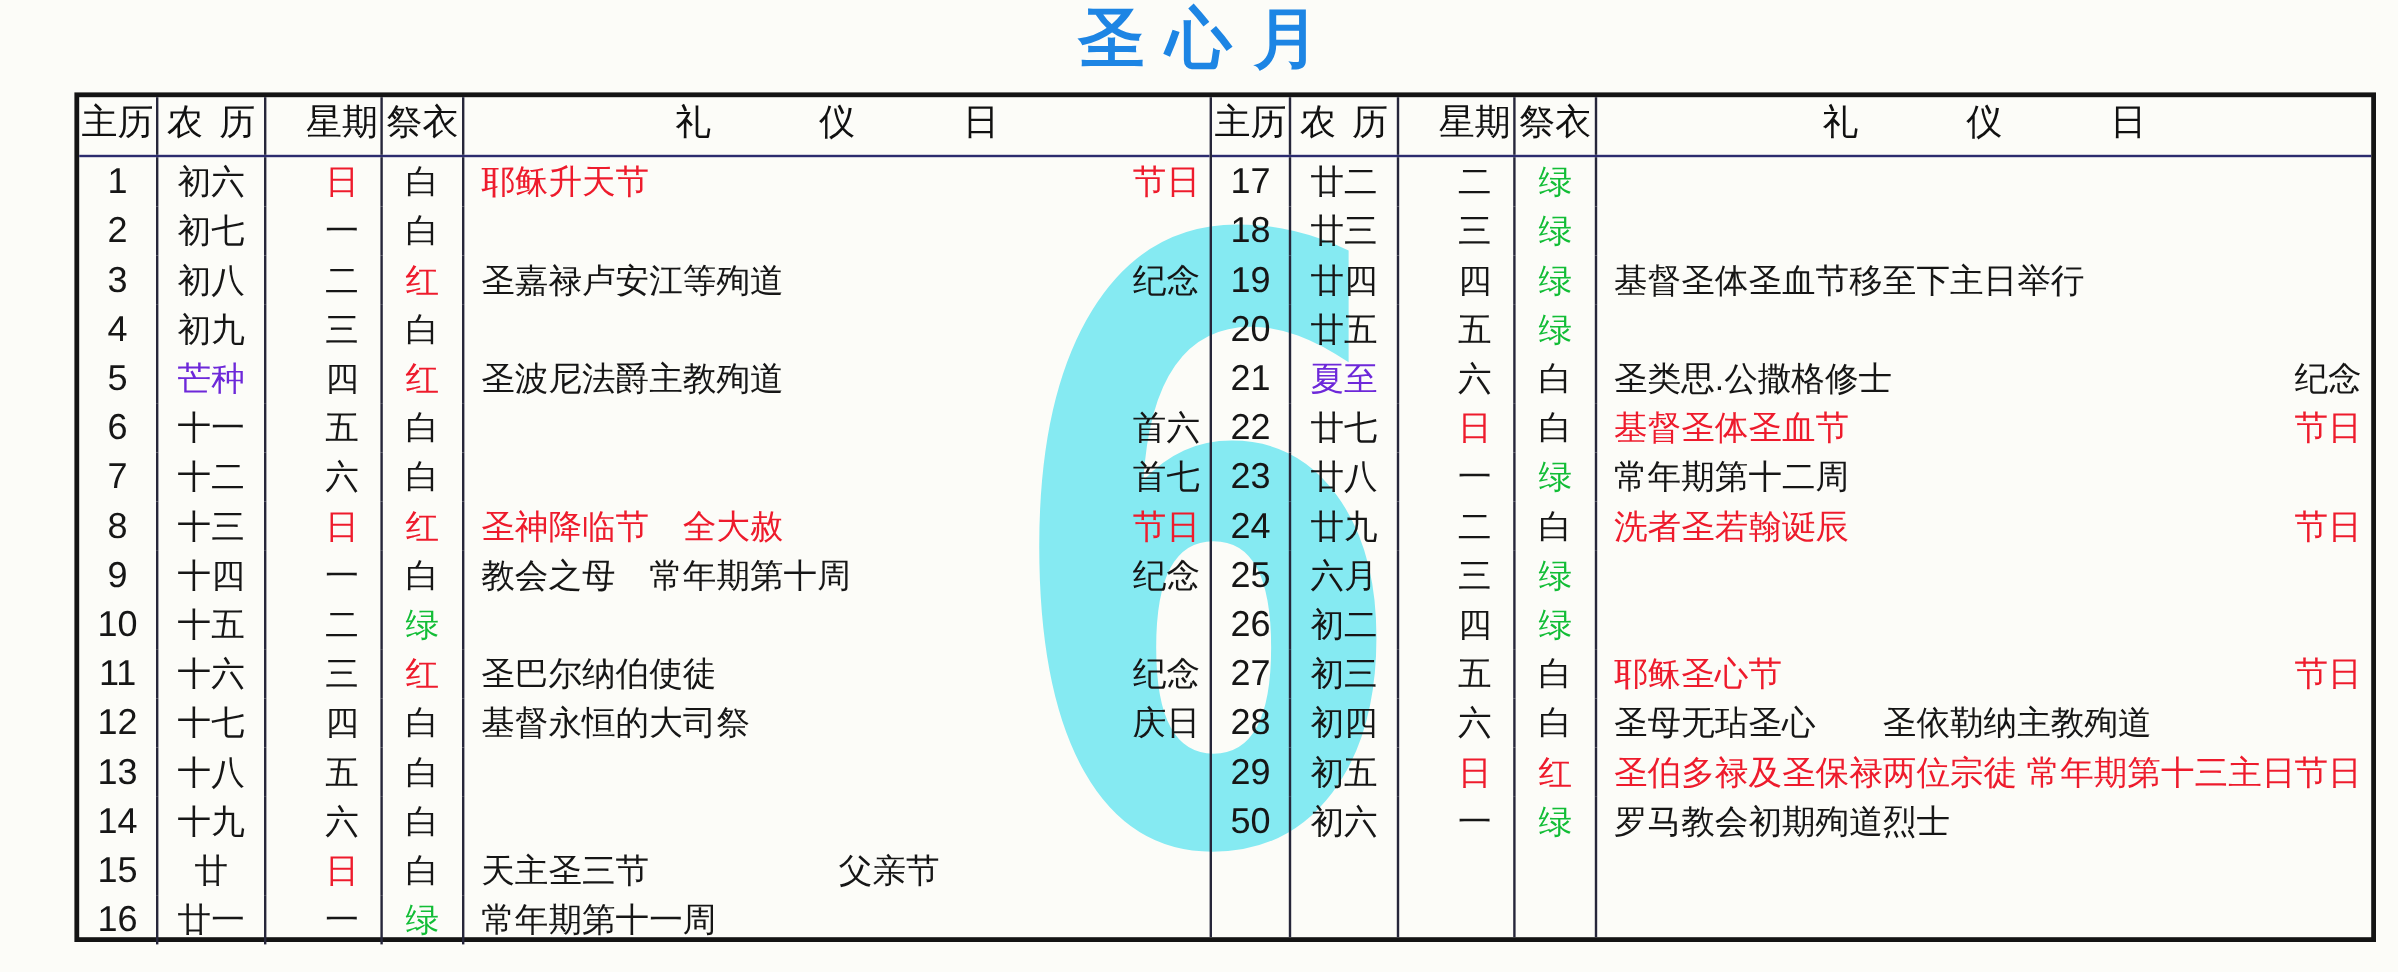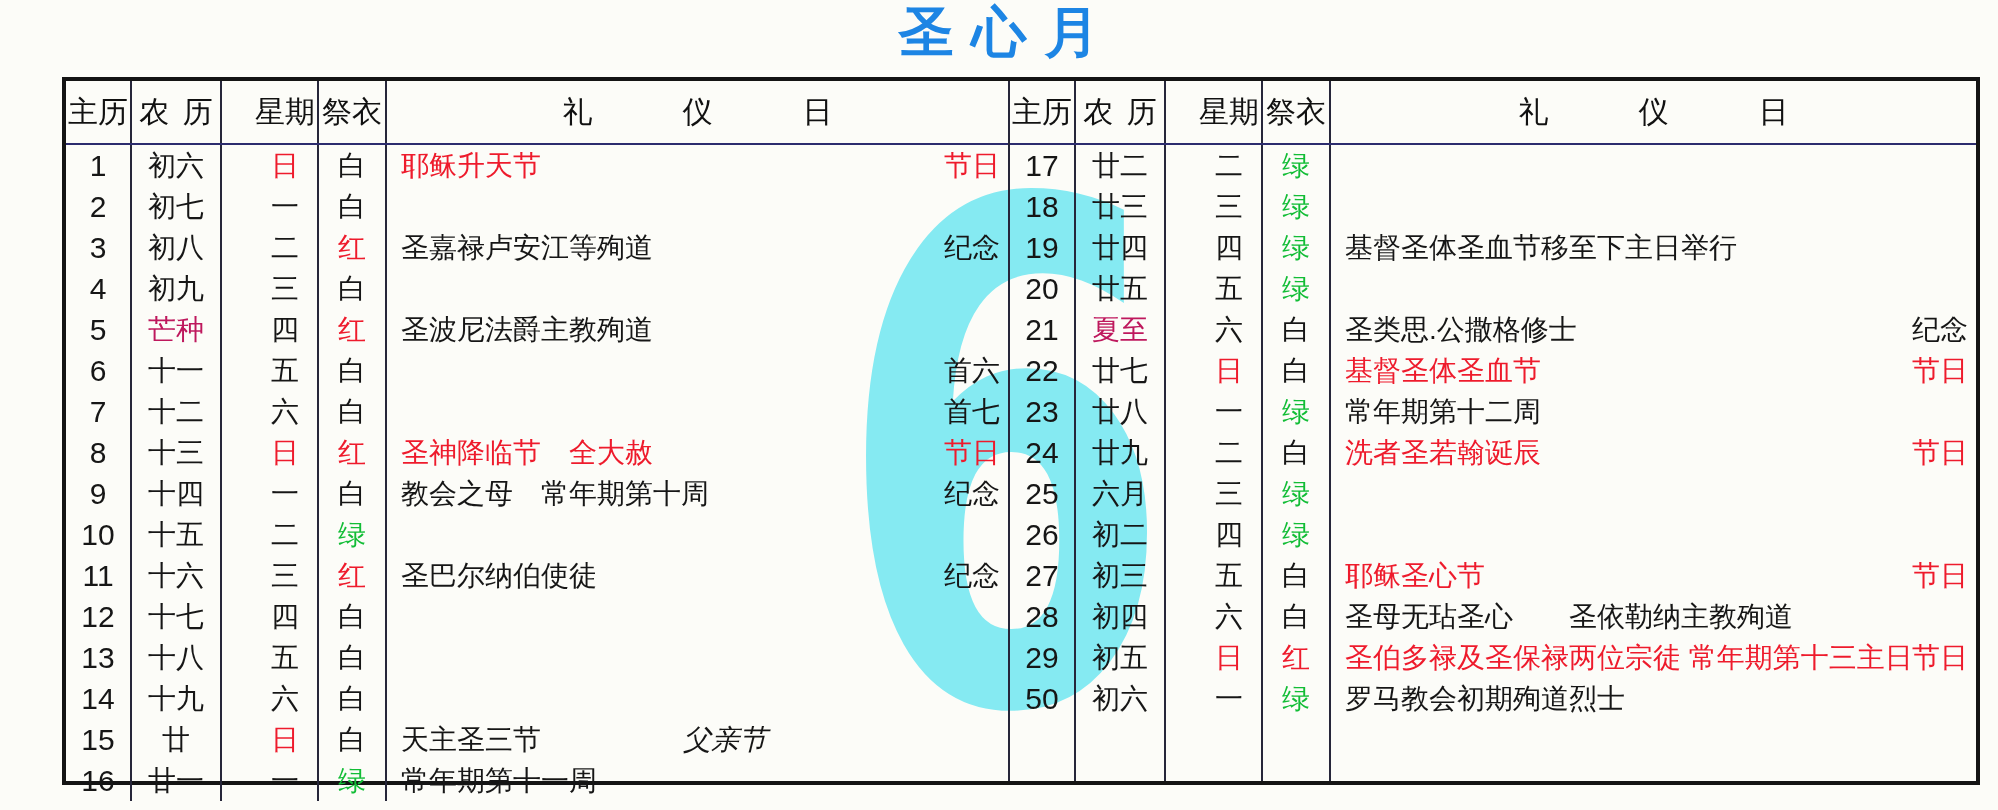--- a/index.html
+++ b/index.html
@@ -19,44 +19,44 @@
     text-align:center;font-size:55px;font-weight:bold;color:#1d85e4;
     letter-spacing:18px;text-indent:18px;
   }
   .caltable{
     position:absolute;left:62px;top:77px;width:1918px;height:708px;z-index:1;
     border:4px solid #141414;box-sizing:border-box;display:flex;background:transparent;
   }
   .half{display:flex;flex-direction:column;box-sizing:border-box;height:100%;}
   .half.left{width:944px;border-right:2px solid #26263a;}
   .half.right{flex:1;}
-  .hrow{display:flex;height:64px;border-bottom:2px solid #2c2c6e;box-sizing:border-box;flex:none;}
+  .hrow{display:flex;height:50px;border-bottom:2px solid #2c2c6e;box-sizing:border-box;flex:none;font-family:Liberation Mono, monospace;}
   .row{display:flex;height:41px;flex:none;}
   .row.filler{flex:1;height:auto;}
   .cell{
     box-sizing:border-box;border-right:2px solid #26263a;
     display:flex;align-items:center;justify-content:center;
     font-size:28px;line-height:1;white-space:pre;
   }
   .hcell{font-size:30px;color:#111;}
   .w-solar{width:66px;}
   .w-lunar{width:90px;text-align:right;}
   .w-week{width:66px;margin-left:31px;}
   .w-vest{width:68px;}
   .w-lit{flex:1;border-right:none;justify-content:flex-start;position:relative;padding-left:14px;}
   .c-solar{font-size:30px;}
   .sp2{letter-spacing:0.45em;text-indent:0.45em;}
   .lit-head{justify-content:center;padding-left:0;}
   .lit-head-span{letter-spacing:3em;padding-left:3em;}
   .lit-main{white-space:pre;}
-  .lit-mid{position:absolute;left:296px;top:50%;transform:translateY(-50%);font-style:italic;}
+  .lit-mid{position:absolute;left:312px;top:50%;transform:translateY(-50%);}
   .lit-tag{position:absolute;right:8px;top:50%;transform:translateY(-50%);}
   .c-red{color:#ee1b2c;}
   .c-green{color:#12bd36;}
-  .c-cyan{color:#be185d;}
+  .c-cyan{color:#6d28d9;}
 </style>
 </head>
 <body>
 
 <div class="watermark">6</div>
 
 <h1 class="title">圣心月</h1>
 
 <div class="caltable">
 
@@ -201,20 +201,25 @@
       <span class="lit-mid"></span>
       <span class="lit-tag">纪念</span>
     </div>
   </div>
 
   <div class="row">
     <div class="cell w-solar c-solar">12</div>
     <div class="cell w-lunar">十七</div>
     <div class="cell w-week">四</div>
     <div class="cell w-vest">白</div>
+    <div class="cell w-lit">
+      <span class="lit-main">基督永恒的大司祭</span>
+      <span class="lit-mid"></span>
+      <span class="lit-tag">庆日</span>
+    </div>
   </div>
 
   <div class="row">
     <div class="cell w-solar c-solar">13</div>
     <div class="cell w-lunar">十八</div>
     <div class="cell w-week">五</div>
     <div class="cell w-vest">白</div>
     <div class="cell w-lit">
       <span class="lit-main"></span>
       <span class="lit-mid"></span>

